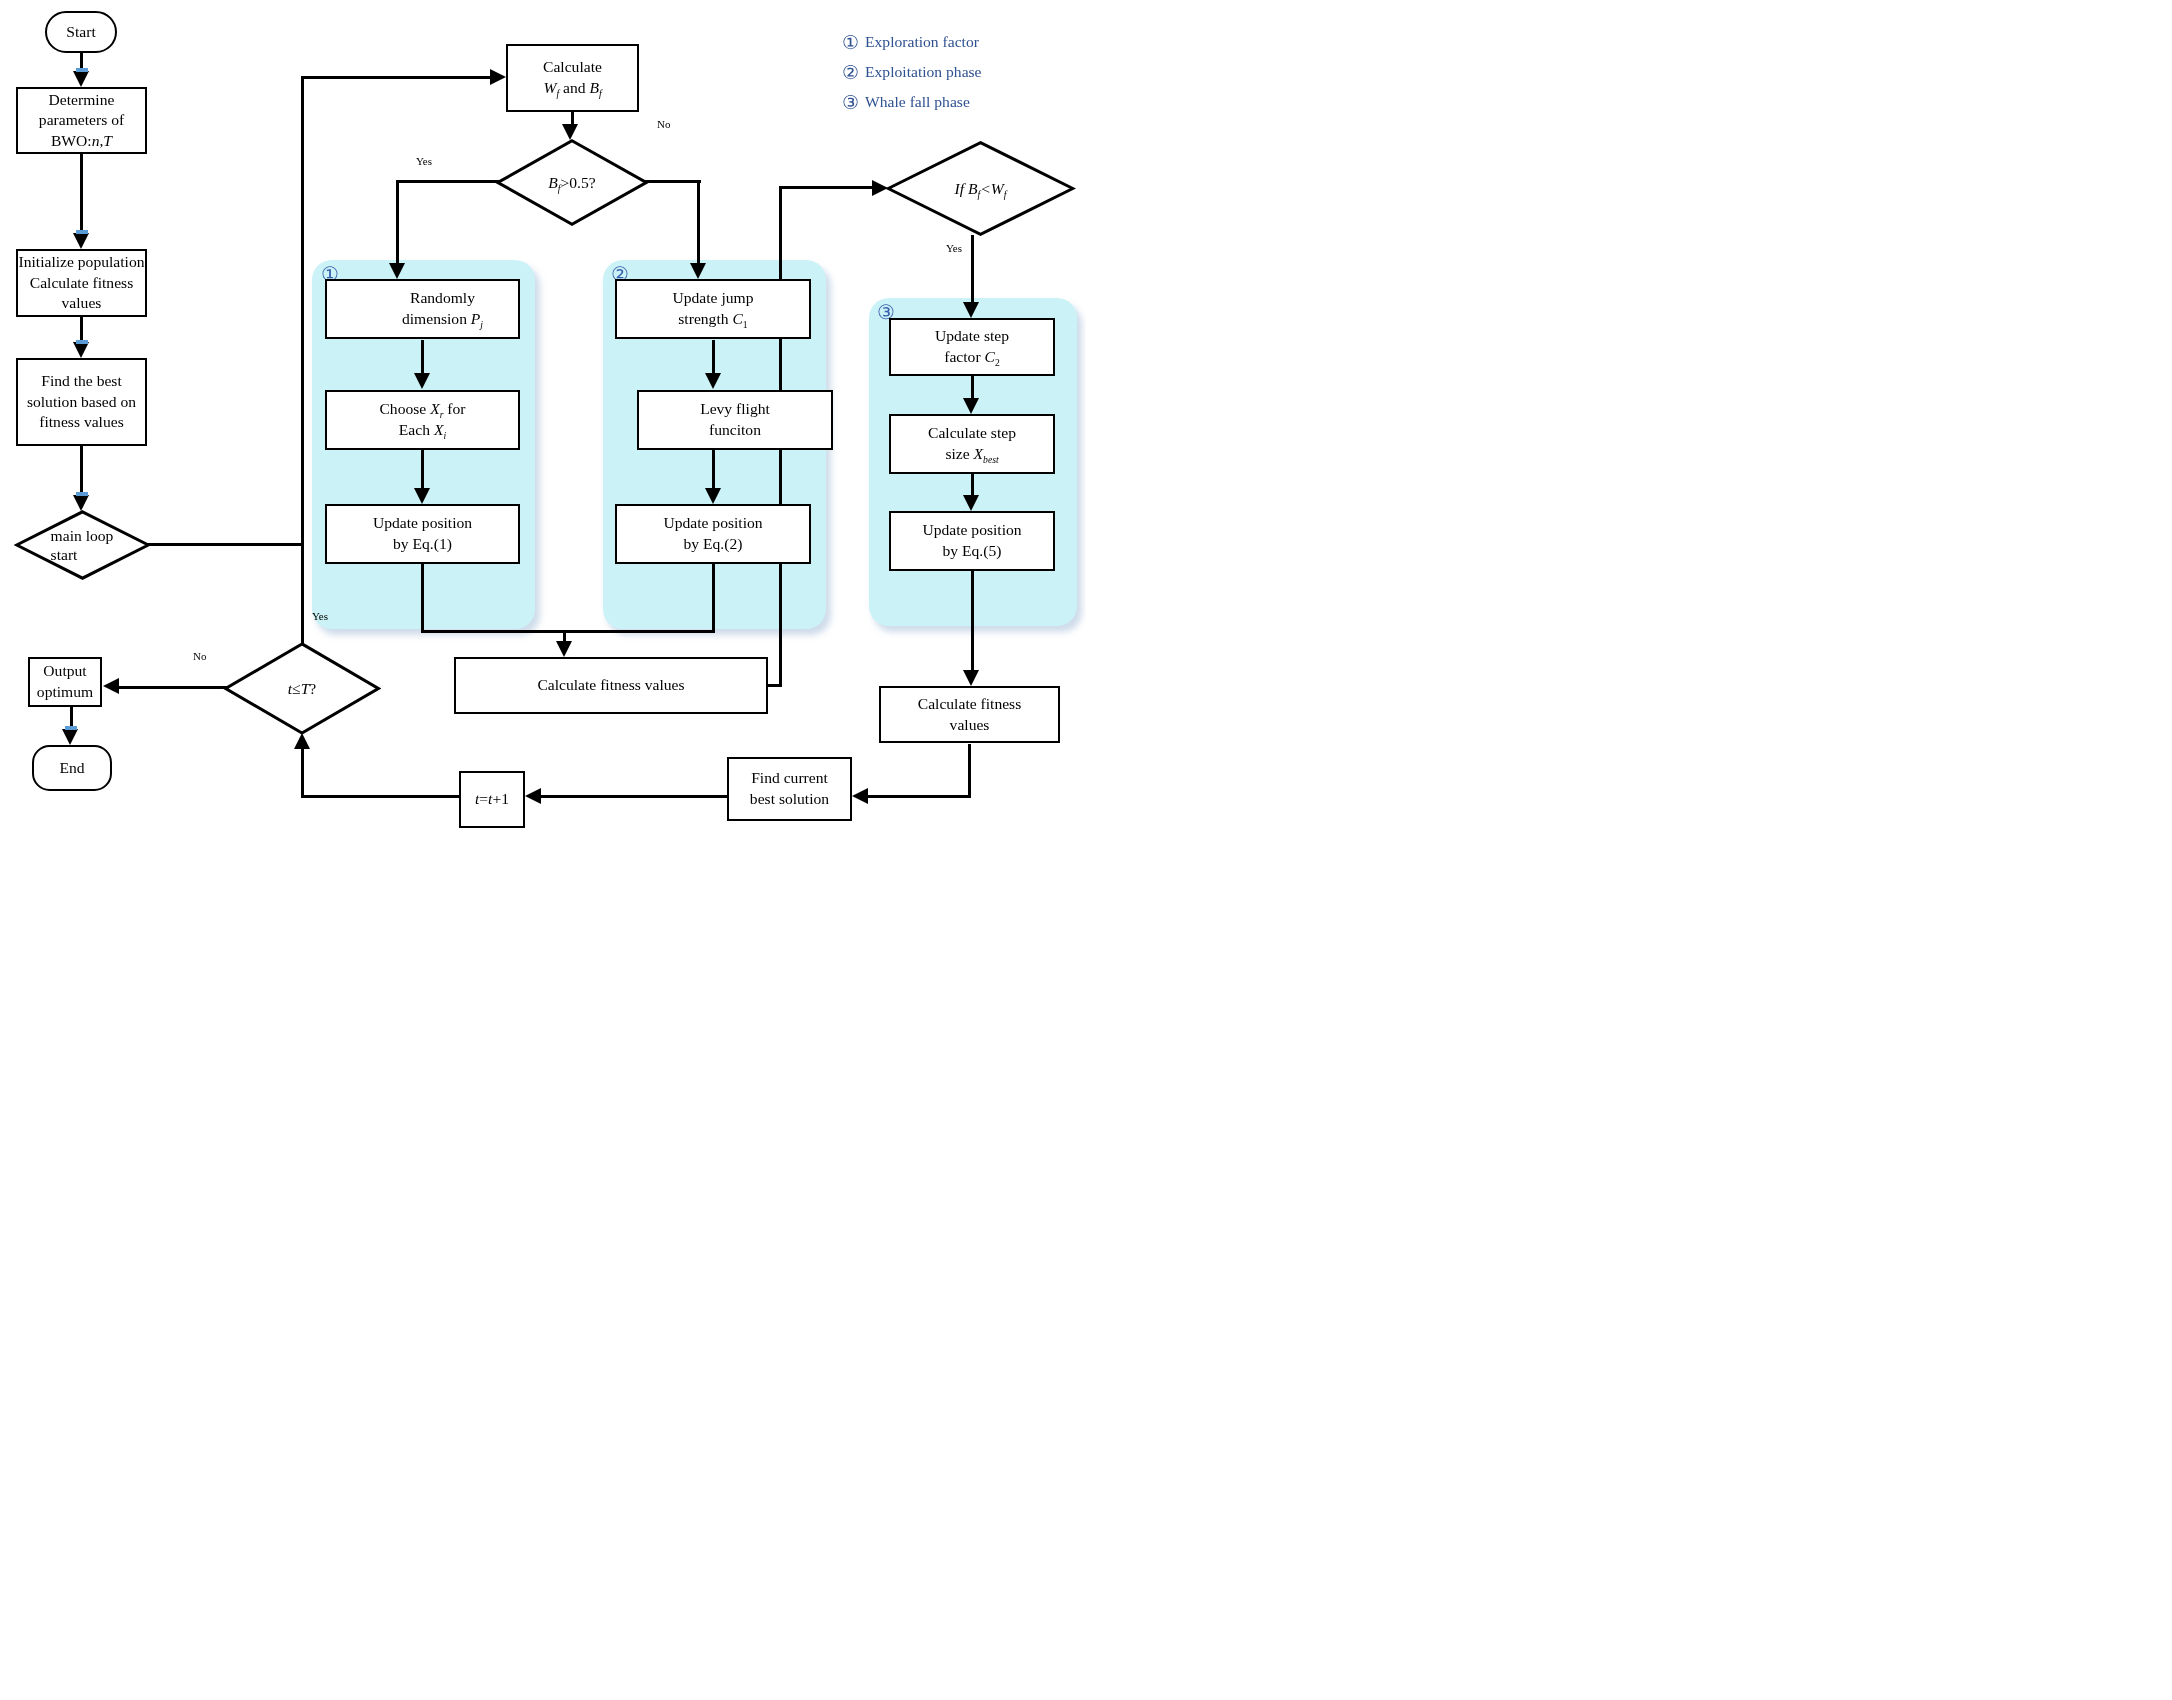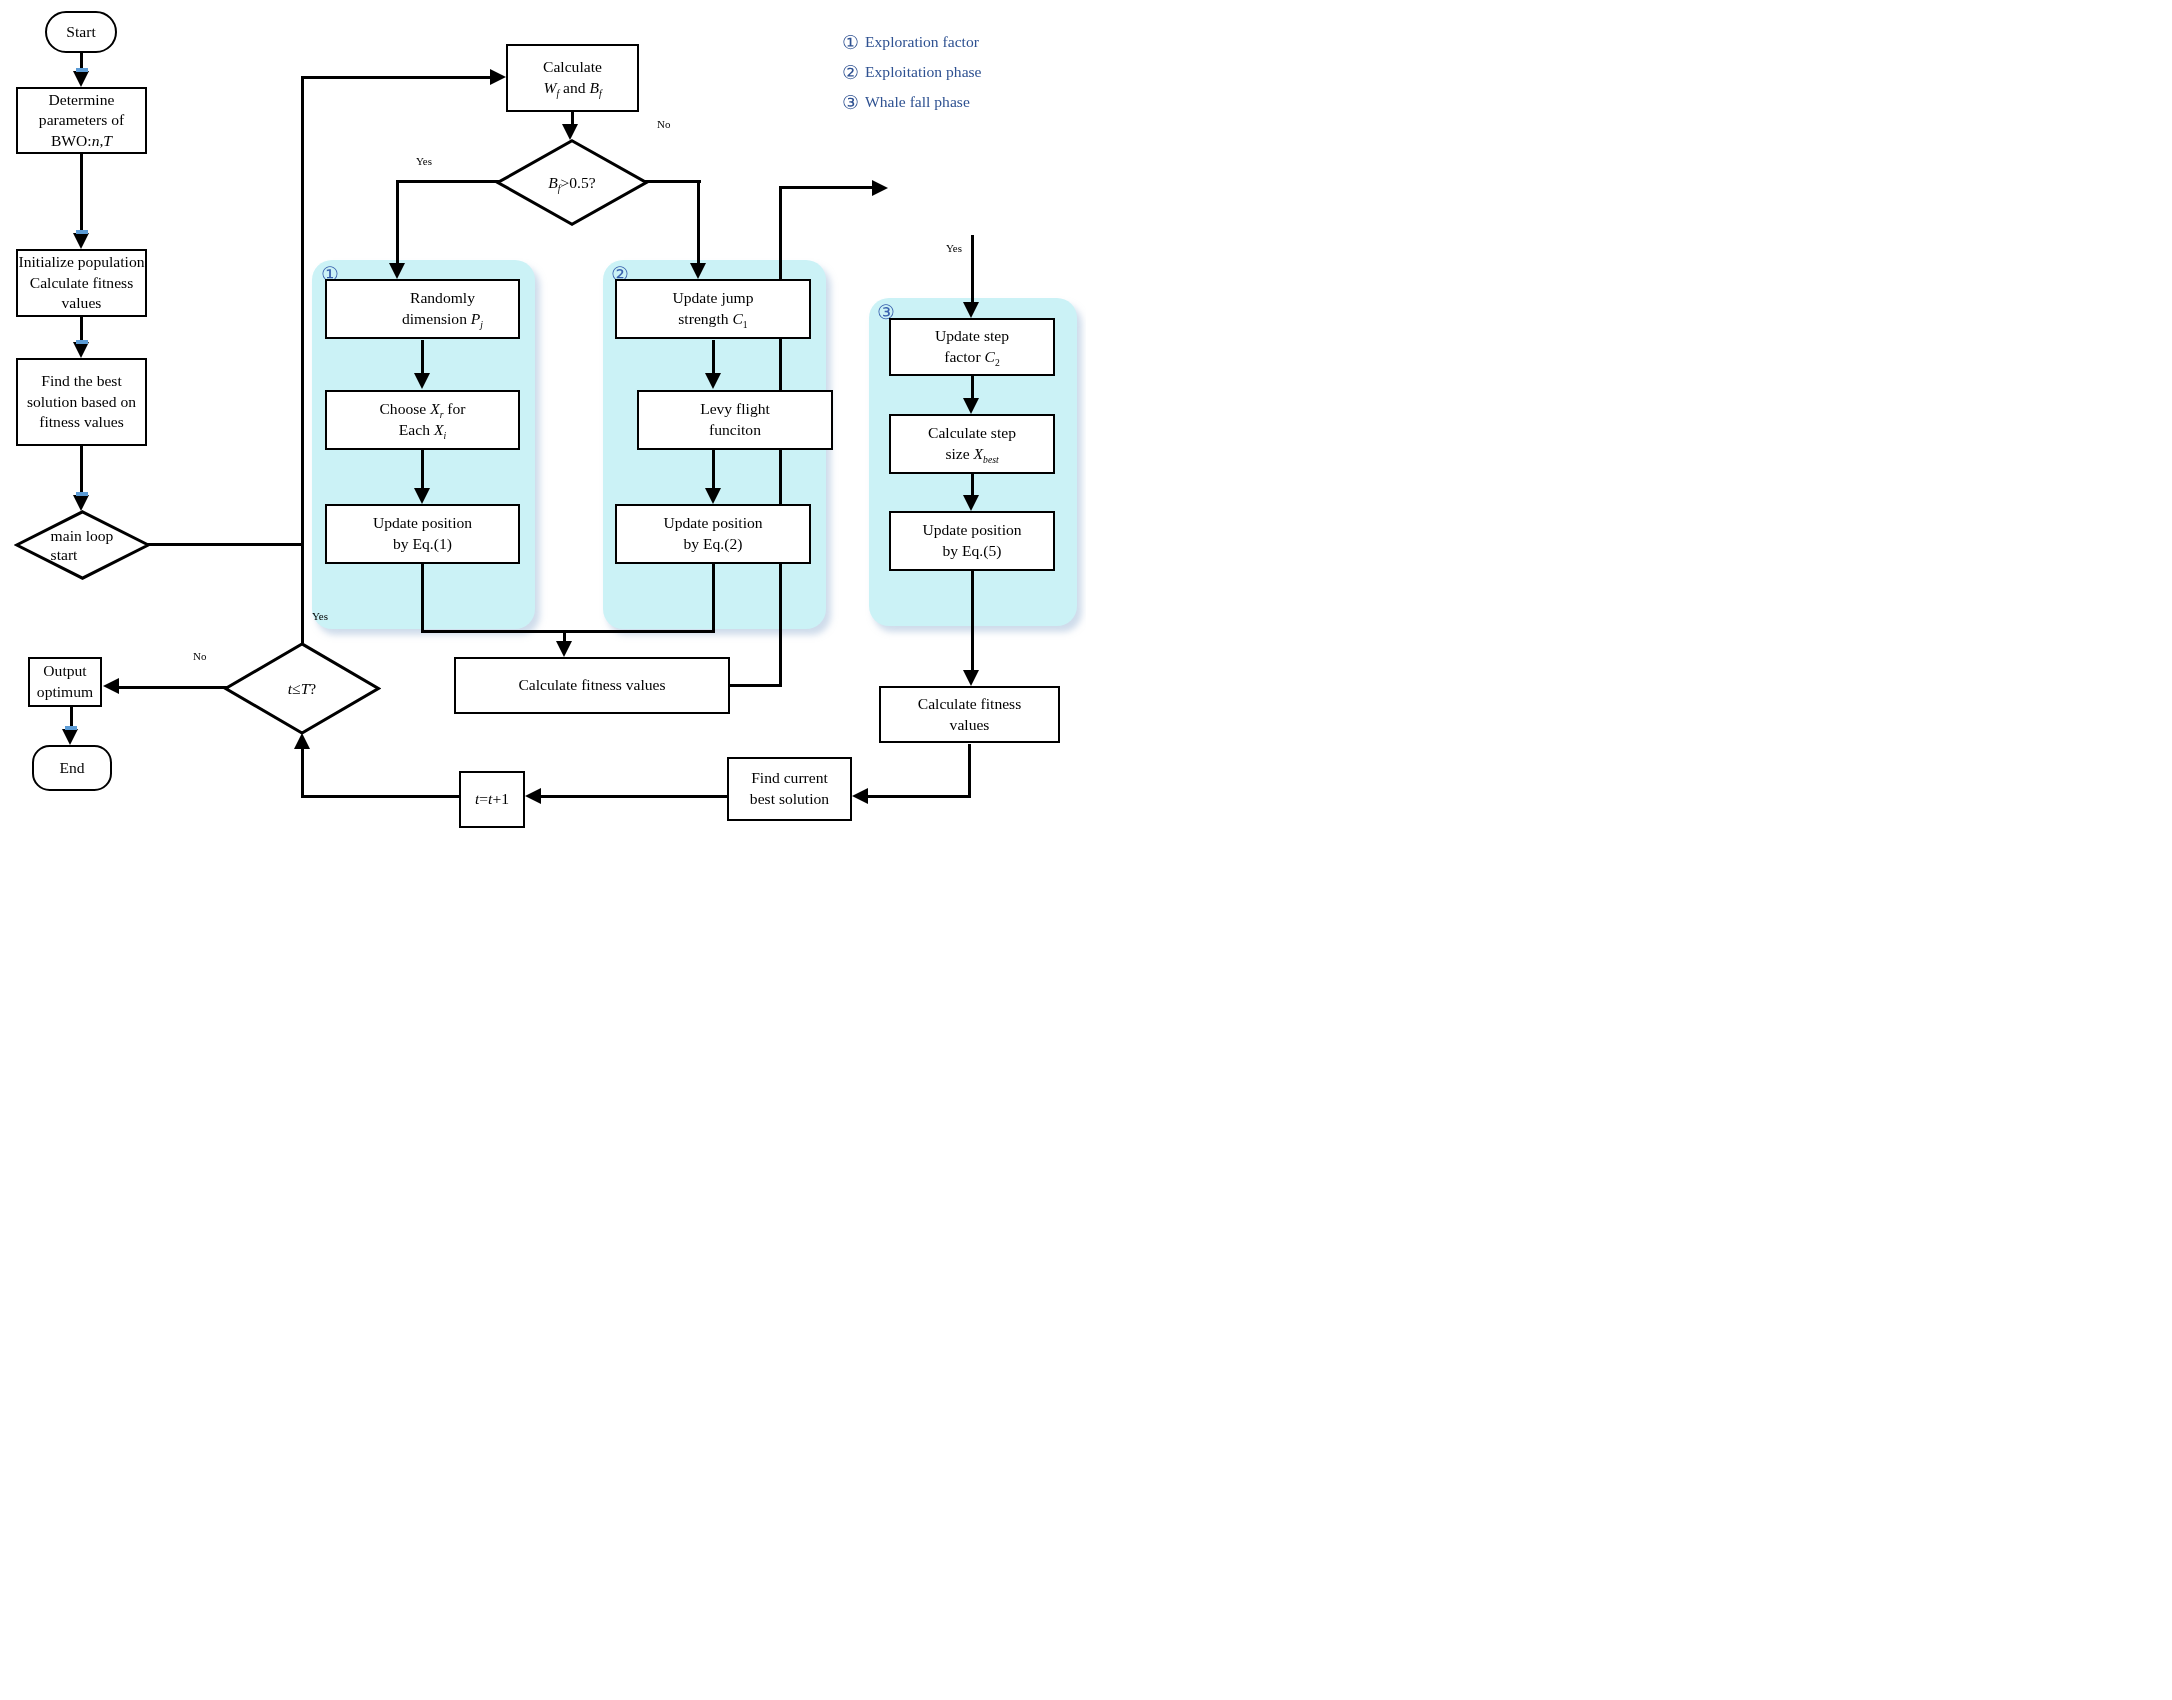--- a/index.html
+++ b/index.html
@@ -174,32 +174,40 @@
   <div class="box" style="left:615px;top:279px;width:196px;height:60px;">
     <span>Update jump<br>strength <i>C</i><sub>1</sub></span>
   </div>
   <div class="box" style="left:615px;top:390px;width:196px;height:60px;margin-left:22px;">
     <span>Levy flight<br>funciton</span>
   </div>
   <div class="box" style="left:615px;top:504px;width:196px;height:60px;">
     <span>Update position<br>by Eq.(2)</span>
   </div>
 
+  <div class="dwrap" style="left:885px;top:140px;width:191px;height:97px;">
+    <svg width="191" height="97" viewBox="0 0 282 144">
+      <polygon points="141,4 278,72 141,140 4,72" fill="#ffffff" stroke="#000000" stroke-width="4.5"></polygon>
+    </svg>
+    <div class="dlabel">
+        <i>If B<sub>f</sub>&lt;W<sub>f</sub></i>
+      </div>
+  </div>
 
   <div class="box" style="left:889px;top:318px;width:166px;height:58px;">
     <span>Update step<br>factor <i>C</i><sub>2</sub></span>
   </div>
   <div class="box" style="left:889px;top:414px;width:166px;height:60px;">
     <span>Calculate step<br>size <i>X<sub>best</sub></i></span>
   </div>
   <div class="box" style="left:889px;top:511px;width:166px;height:60px;">
     <span>Update position<br>by Eq.(5)</span>
   </div>
 
-  <div class="box" style="left:454px;top:657px;width:276px;height:57px;">
+  <div class="box" style="left:454px;top:657px;width:314px;height:57px;">
     <span>Calculate fitness values</span>
   </div>
   <div class="box" style="left:879px;top:686px;width:181px;height:57px;">
     <span>Calculate fitness<br>values</span>
   </div>
   <div class="box" style="left:727px;top:757px;width:125px;height:64px;">
     <span>Find current<br>best solution</span>
   </div>
   <div class="box" style="left:459px;top:771px;width:66px;height:57px;">
     <span><i>t</i>=<i>t</i>+1</span>

